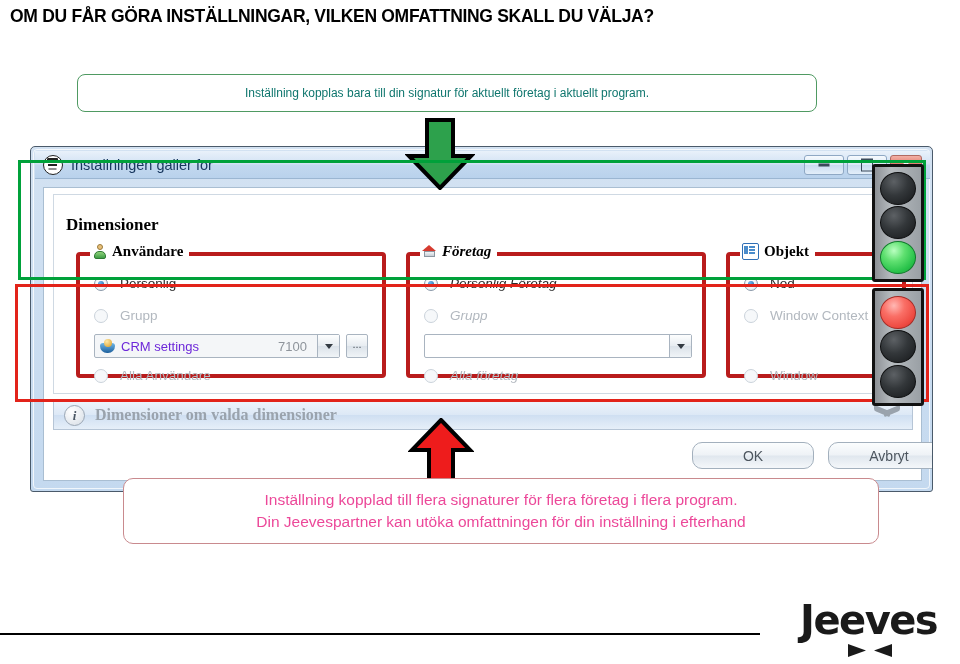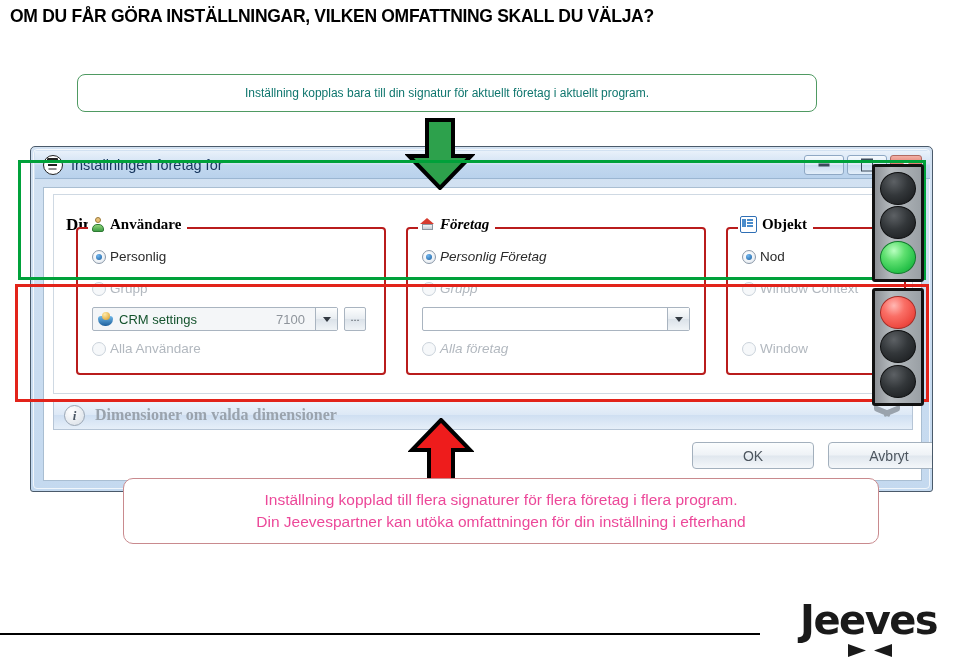--- a/index.html
+++ b/index.html
@@ -183,24 +183,24 @@
     position:absolute;
     left:12px; top:20px;
     font-size:17px;
     font-weight:bold;
     font-family:"Liberation Serif", serif;
     color:#000;
   }
 
   .groupbox{
     position:absolute;
-    top:32px;
-    height: 148px;
-    box-sizing:border-box;
-    border:2px solid #b91c1c;
+    top:57px;
+    height: 126px;
+    box-sizing:border-box;
+    border:4px solid #b91c1c;
     border-radius:4px;
     background:#fff;
   }
   #gb-anvandare{ left:22px;  width: 310px; }
   #gb-foretag  { left:352px; width: 300px; font-style: italic; }
   #gb-objekt   { left:672px; width: 180px; }
 
   .gb-legend{
     position:absolute;
     top:-13px; left:10px;
@@ -251,21 +251,21 @@
   .ico-object::after{
     content:""; position:absolute; left:6px; top:2px; width:5.5px; height:1.5px;
     background:#4a8ccb;
     box-shadow:0 3px 0 0 #4a8ccb, 0 6px 0 0 #4a8ccb;
   }
 
   
   .radio-row{
     position:absolute;
     left:14px;
-    display:flex; align-items:center; gap:4px;
+    display:flex; align-items:center; gap:12px;
     font-size:13.5px;
     white-space:nowrap;
   }
   .radio{
     width:14px; height:14px; border-radius:50%;
     box-sizing:border-box;
     border:1px solid #8a98a8;
     background: radial-gradient(circle at 40% 35%, #ffffff 0%, #eef2f6 60%, #dbe2ea 100%);
     position:relative;
     flex:0 0 auto;
@@ -298,21 +298,21 @@
   #combo-company{ width:268px; background:#ffffff; }
 
   .combo-inner{
     flex:1 1 auto;
     display:flex; align-items:center;
     padding-left:5px; gap:6px;
     overflow:hidden;
     height:100%;
   }
   .combo-text{
-    font-size:13px; color:#14532d;
+    font-size:13px; color:#6d28d9;
     white-space:nowrap;
   }
   .combo-num{
     margin-left:auto;
     margin-right:10px;
     font-size:13px;
     color:#8e949b;
   }
   .shield-ico{
     width:15px;height:14px;position:relative;flex:0 0 auto;
@@ -399,21 +399,21 @@
   #chevron::before{ left:0; transform: skewY(22deg); border-radius:2px;}
   #chevron::after { left:10px; transform: skewY(-22deg); border-radius:2px;}
 
   
   .dlg-btn{
     position:absolute;
     top:254px;
     width:122px; height:27px;
     box-sizing:border-box;
     border:1px solid #a3b0bd;
-    border-radius:4px;
+    border-radius:10px;
     background: linear-gradient(180deg,#fbfdfe 0%,#eef2f6 48%,#e0e7ee 52%,#f4f7fa 100%);
     display:flex; align-items:center; justify-content:center;
     font-size:14px; color:#4d565f;
   }
   #btn-ok{ left:648px; }
   #btn-cancel{ left:784px; }
 
   
   .traffic{
     position:absolute;
@@ -520,21 +520,21 @@
 <div class="arrow" id="arrow-green">
   <svg width="70" height="72" viewBox="0 0 70 72" xmlns="http://www.w3.org/2000/svg">
     <polygon points="22,2 48,2 48,38 66,38 35,70 4,38 22,38" fill="#2da14c" stroke="#000000" stroke-width="4" stroke-linejoin="miter"></polygon>
   </svg>
 </div>
 
 <div id="app-window">
 
   <div id="titlebar">
     <span id="titlebar-icon"></span>
-    <span id="titlebar-title">Inställningen företag för</span>
+    <span id="titlebar-title">Inställningen gäller för</span>
 
     <div id="win-buttons">
       <div class="win-btn minimize">
         <span class="glyph"></span>
       </div>
       <div class="win-btn maximize">
         <span class="glyph"></span>
       </div>
       <div class="win-btn close">
         <span class="glyph">✕</span>

